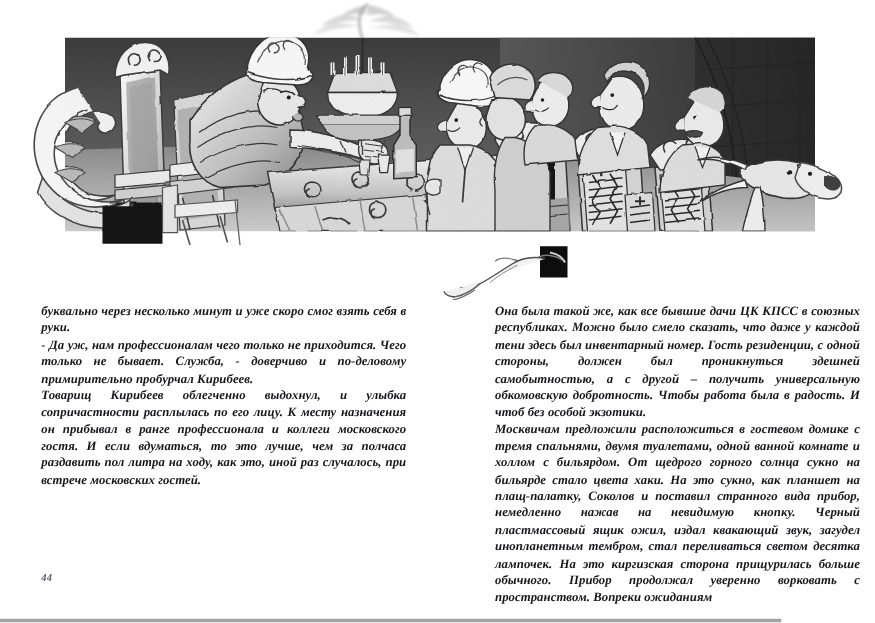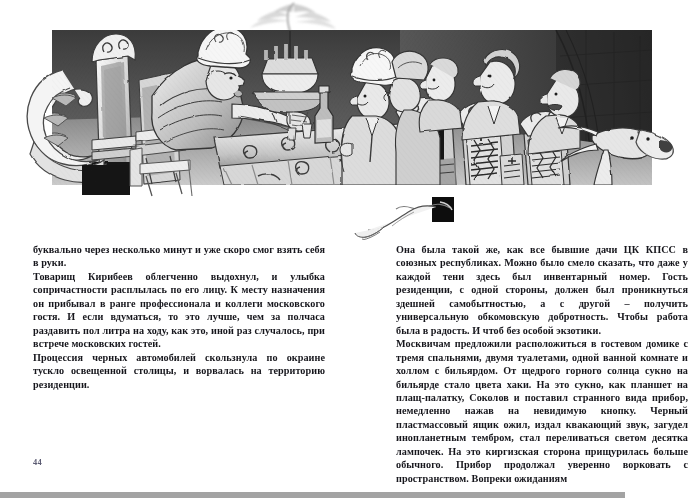--- a/index.html
+++ b/index.html
@@ -15,21 +15,22 @@
     position: relative;
   }
 
   #page-spread {
     position: absolute;
     left: 0; top: 0;
     width: 625px;
     height: 498px;
     background: #ffffff;
     box-sizing: border-box;
-    border-bottom: 6px solid #a3a3a3;
+    border-bottom: 3px solid #a3a3a3;
+    font-style: italic;
   }
 
   
   #illustration-area {
     position: absolute;
     left: 0; top: 0;
     width: 700px;
     height: 240px;
     overflow: hidden;
   }
@@ -424,22 +425,22 @@
       </g>
 
       <rect x="52" y="30" width="600" height="155" fill="url(#hatch2)" opacity="0.12"></rect>
     </svg>
   </div>
 
   <div id="text-body">
 
     <div id="left-column" class="text-column">
       <p class="para last-line-natural">буквально через несколько минут и уже скоро смог взять себя в руки.</p>
+      <p class="para last-line-natural">- Да уж, нам профессионалам чего только не приходится. Чего только не бывает. Служба, - доверчиво и по-деловому примирительно пробурчал Кирибеев.</p>
       <p class="para last-line-natural">Товарищ Кирибеев облегченно выдохнул, и улыбка сопричастности расплылась по его лицу. К месту назначения он прибывал в ранге профессионала и коллеги московского гостя. И если вдуматься, то это лучше, чем за полчаса раздавить пол литра на ходу, как это, иной раз случалось, при встрече московских гостей.</p>
-      <p class="para last-line-natural">Процессия черных автомобилей скользнула по окраине тускло освещенной столицы, и ворвалась на территорию резиденции.</p>
     </div>
 
     <div id="right-column" class="text-column">
       <p class="para last-line-natural">Она была такой же, как все бывшие дачи ЦК КПСС в союзных республиках. Можно было смело сказать, что даже у каждой тени здесь был инвентарный номер. Гость резиденции, с одной стороны, должен был проникнуться здешней самобытностью, а с другой – получить универсальную обкомовскую добротность. Чтобы работа была в радость. И чтоб без особой экзотики.</p>
       <p class="para">Москвичам предложили расположиться в гостевом домике с тремя спальнями, двумя туалетами,  одной ванной комнате и холлом с бильярдом. От щедрого горного солнца сукно на бильярде стало цвета хаки.  На это сукно, как планшет на плащ-палатку, Соколов и поставил странного вида прибор, немедленно нажав на невидимую кнопку. Черный пластмассовый ящик ожил, издал квакающий звук, загудел инопланетным тембром, стал переливаться светом десятка лампочек. На это киргизская сторона прищурилась больше обычного. Прибор продолжал уверенно ворковать с пространством. Вопреки ожиданиям</p>
     </div>
 
     <div id="page-number-left" class="page-number">44</div>
     <div id="page-number-right" class="page-number">45</div>
   </div>

